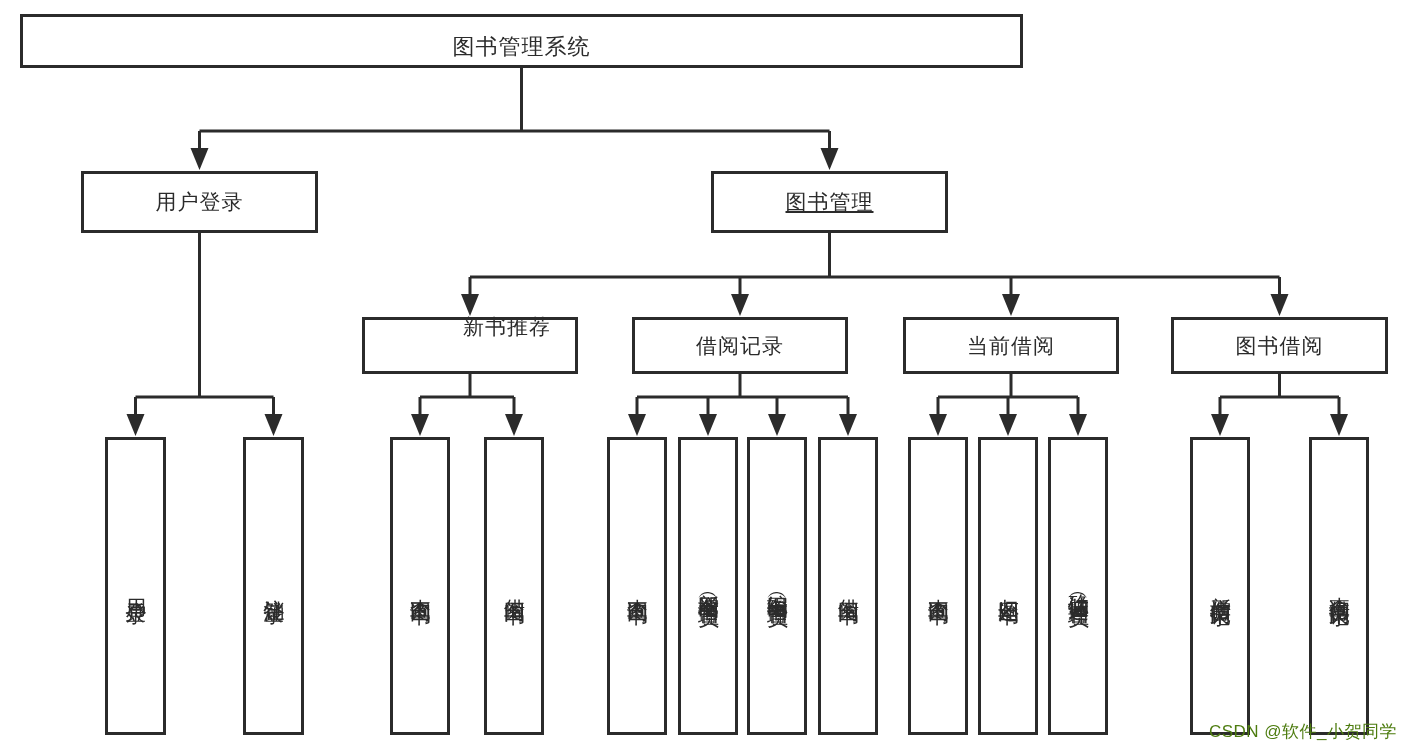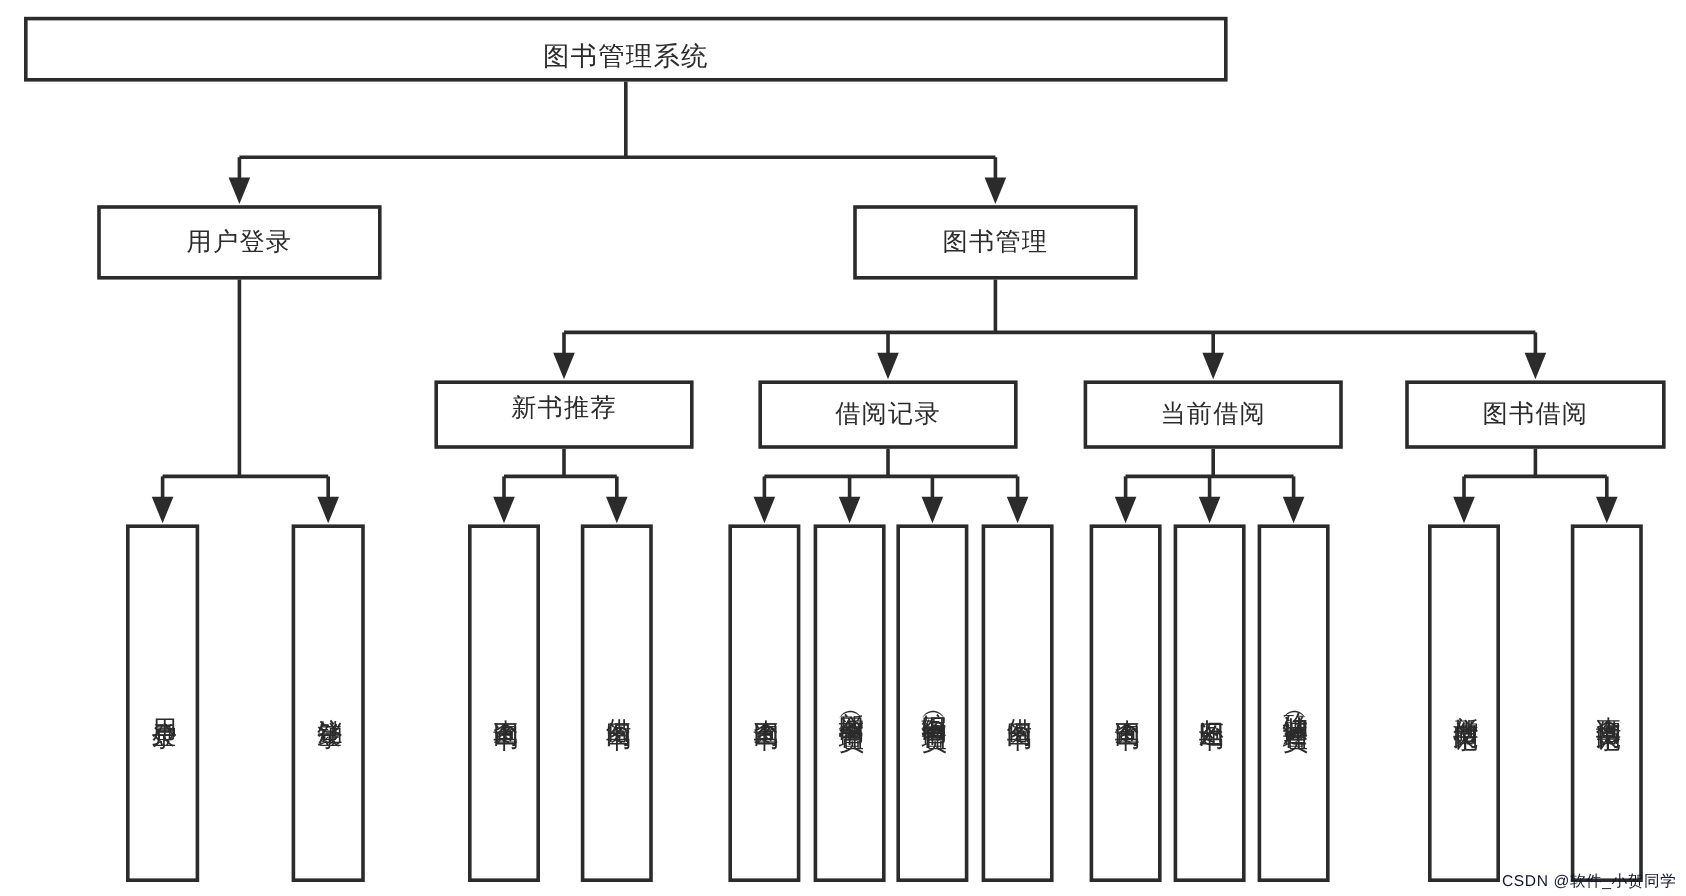--- a/index.html
+++ b/index.html
@@ -48,22 +48,22 @@
     font-size:21px;
     line-height:1.28;
     letter-spacing:2px;
     align-items:center;
     justify-content:center;
   }
   .watermark{
     position:absolute;
     right:8px;
     bottom:4px;
-    font-size:13px;
-    color:#0f172a;
+    font-size:17px;
+    color:#4d7c0f;
     letter-spacing:0.5px;
     white-space:nowrap;
     pointer-events:none;
   }
 </style>
 </head>
 <body>
 
 <div id="diagram-root">
   <svg class="diagram" id="diagram-svg" viewBox="0 0 1405 747" xmlns="http://www.w3.org/2000/svg">
@@ -136,22 +136,22 @@
       <rect x="819.5" y="438.5" width="57" height="295" class="node-box"></rect>
       <rect x="909.5" y="438.5" width="57" height="295" class="node-box"></rect>
       <rect x="979.5" y="438.5" width="57" height="295" class="node-box"></rect>
       <rect x="1049.5" y="438.5" width="57" height="295" class="node-box"></rect>
       <rect x="1191.5" y="438.5" width="57" height="295" class="node-box"></rect>
       <rect x="1310.5" y="438.5" width="57" height="295" class="node-box"></rect>
     </svg>
   <div id="label-layer">
       <div class="node-label horizontal title" style="left: 20px; top: 14px; width: 1003px; height: 66px;">图书管理系统</div>
       <div class="node-label horizontal" style="left: 81px; top: 171px; width: 237px; height: 62px;">用户登录</div>
-      <div class="node-label horizontal" style="left: 711px; top: 171px; width: 237px; height: 62px;">图书管理</div>
-      <div class="node-label horizontal" style="left: 362px; top: 317px; width: 216px; height: 47px;">新书推荐</div>
+      <div class="node-label horizontal" style="left: 711px; top: 171px; width: 237px; height: 62px; text-decoration: underline;">图书管理</div>
+      <div class="node-label horizontal" style="left: 362px; top: 303px; width: 216px; height: 47px; padding-left: 37px;">新书推荐</div>
       <div class="node-label horizontal" style="left: 632px; top: 317px; width: 216px; height: 57px;">借阅记录</div>
       <div class="node-label horizontal" style="left: 903px; top: 317px; width: 216px; height: 57px;">当前借阅</div>
       <div class="node-label horizontal" style="left: 1171px; top: 317px; width: 217px; height: 57px;">图书借阅</div>
       <div class="node-label vertical" style="left: 105px; top: 437px; width: 61px; height: 298px;">用户登录</div>
       <div class="node-label vertical" style="left: 243px; top: 437px; width: 61px; height: 298px;">注销登录</div>
       <div class="node-label vertical" style="left: 390px; top: 437px; width: 60px; height: 298px;">查询图书</div>
       <div class="node-label vertical" style="left: 484px; top: 437px; width: 60px; height: 298px;">借阅图书</div>
       <div class="node-label vertical" style="left: 607px; top: 437px; width: 60px; height: 298px;">查询图书</div>
       <div class="node-label vertical" style="left: 678px; top: 437px; width: 60px; height: 298px;">新增图书（管理员）</div>
       <div class="node-label vertical" style="left: 747px; top: 437px; width: 60px; height: 298px;">编辑图书（管理员）</div>

